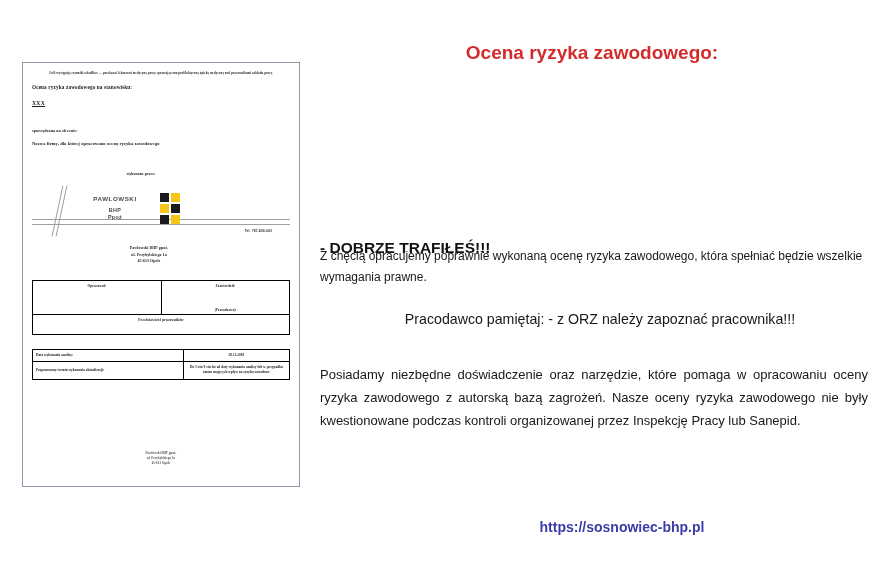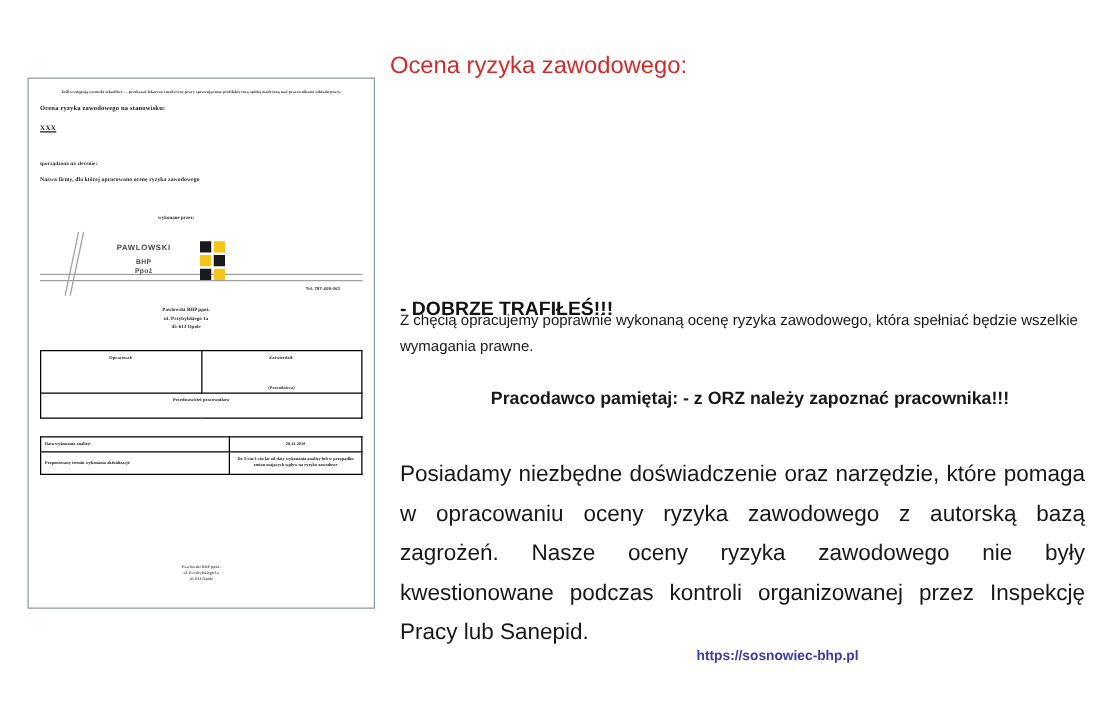--- a/index.html
+++ b/index.html
@@ -239,23 +239,24 @@
     top: 0;
     width: 578px;
     height: 571px;
   }
 
   .headline {
     position: absolute;
     left: 0;
     right: 0;
     top: 42px;
+    text-align: center;
     color: #d32b2b;
     font-size: 19px;
-    font-weight: 400;
+    font-weight: 700;
     padding-right: 18px;
   }
 
   .lead {
     position: absolute;
     left: 8px;
     top: 130px;
     width: 490px;
     font-size: 15.5px;
     font-weight: 700;
@@ -284,46 +285,45 @@
   }
 
   .center-note {
     position: absolute;
     left: 8px;
     right: 10px;
     top: 311px;
     text-align: center;
     font-size: 14.2px;
     color: #181818;
-    font-weight: bold;
   }
 
   .para2 {
     position: absolute;
     left: 8px;
     top: 364px;
     width: 548px;
-    font-size: 18px;
+    font-size: 13px;
     line-height: 1.75;
     color: #181818;
     text-align: justify;
   }
 
   .links {
     position: absolute;
     left: 0;
     right: 0;
     top: 516px;
     text-align: center;
     padding-left: 42px;
   }
   .links a {
     display: block;
     color: #3b3ba8;
-    font-size: 11px;
+    font-size: 14px;
     font-weight: 700;
     text-decoration: none;
     line-height: 1.65;
   }
 </style>
 </head>
 <body>
 
 <div id="doc-page">
   <div class="doc-inner">

